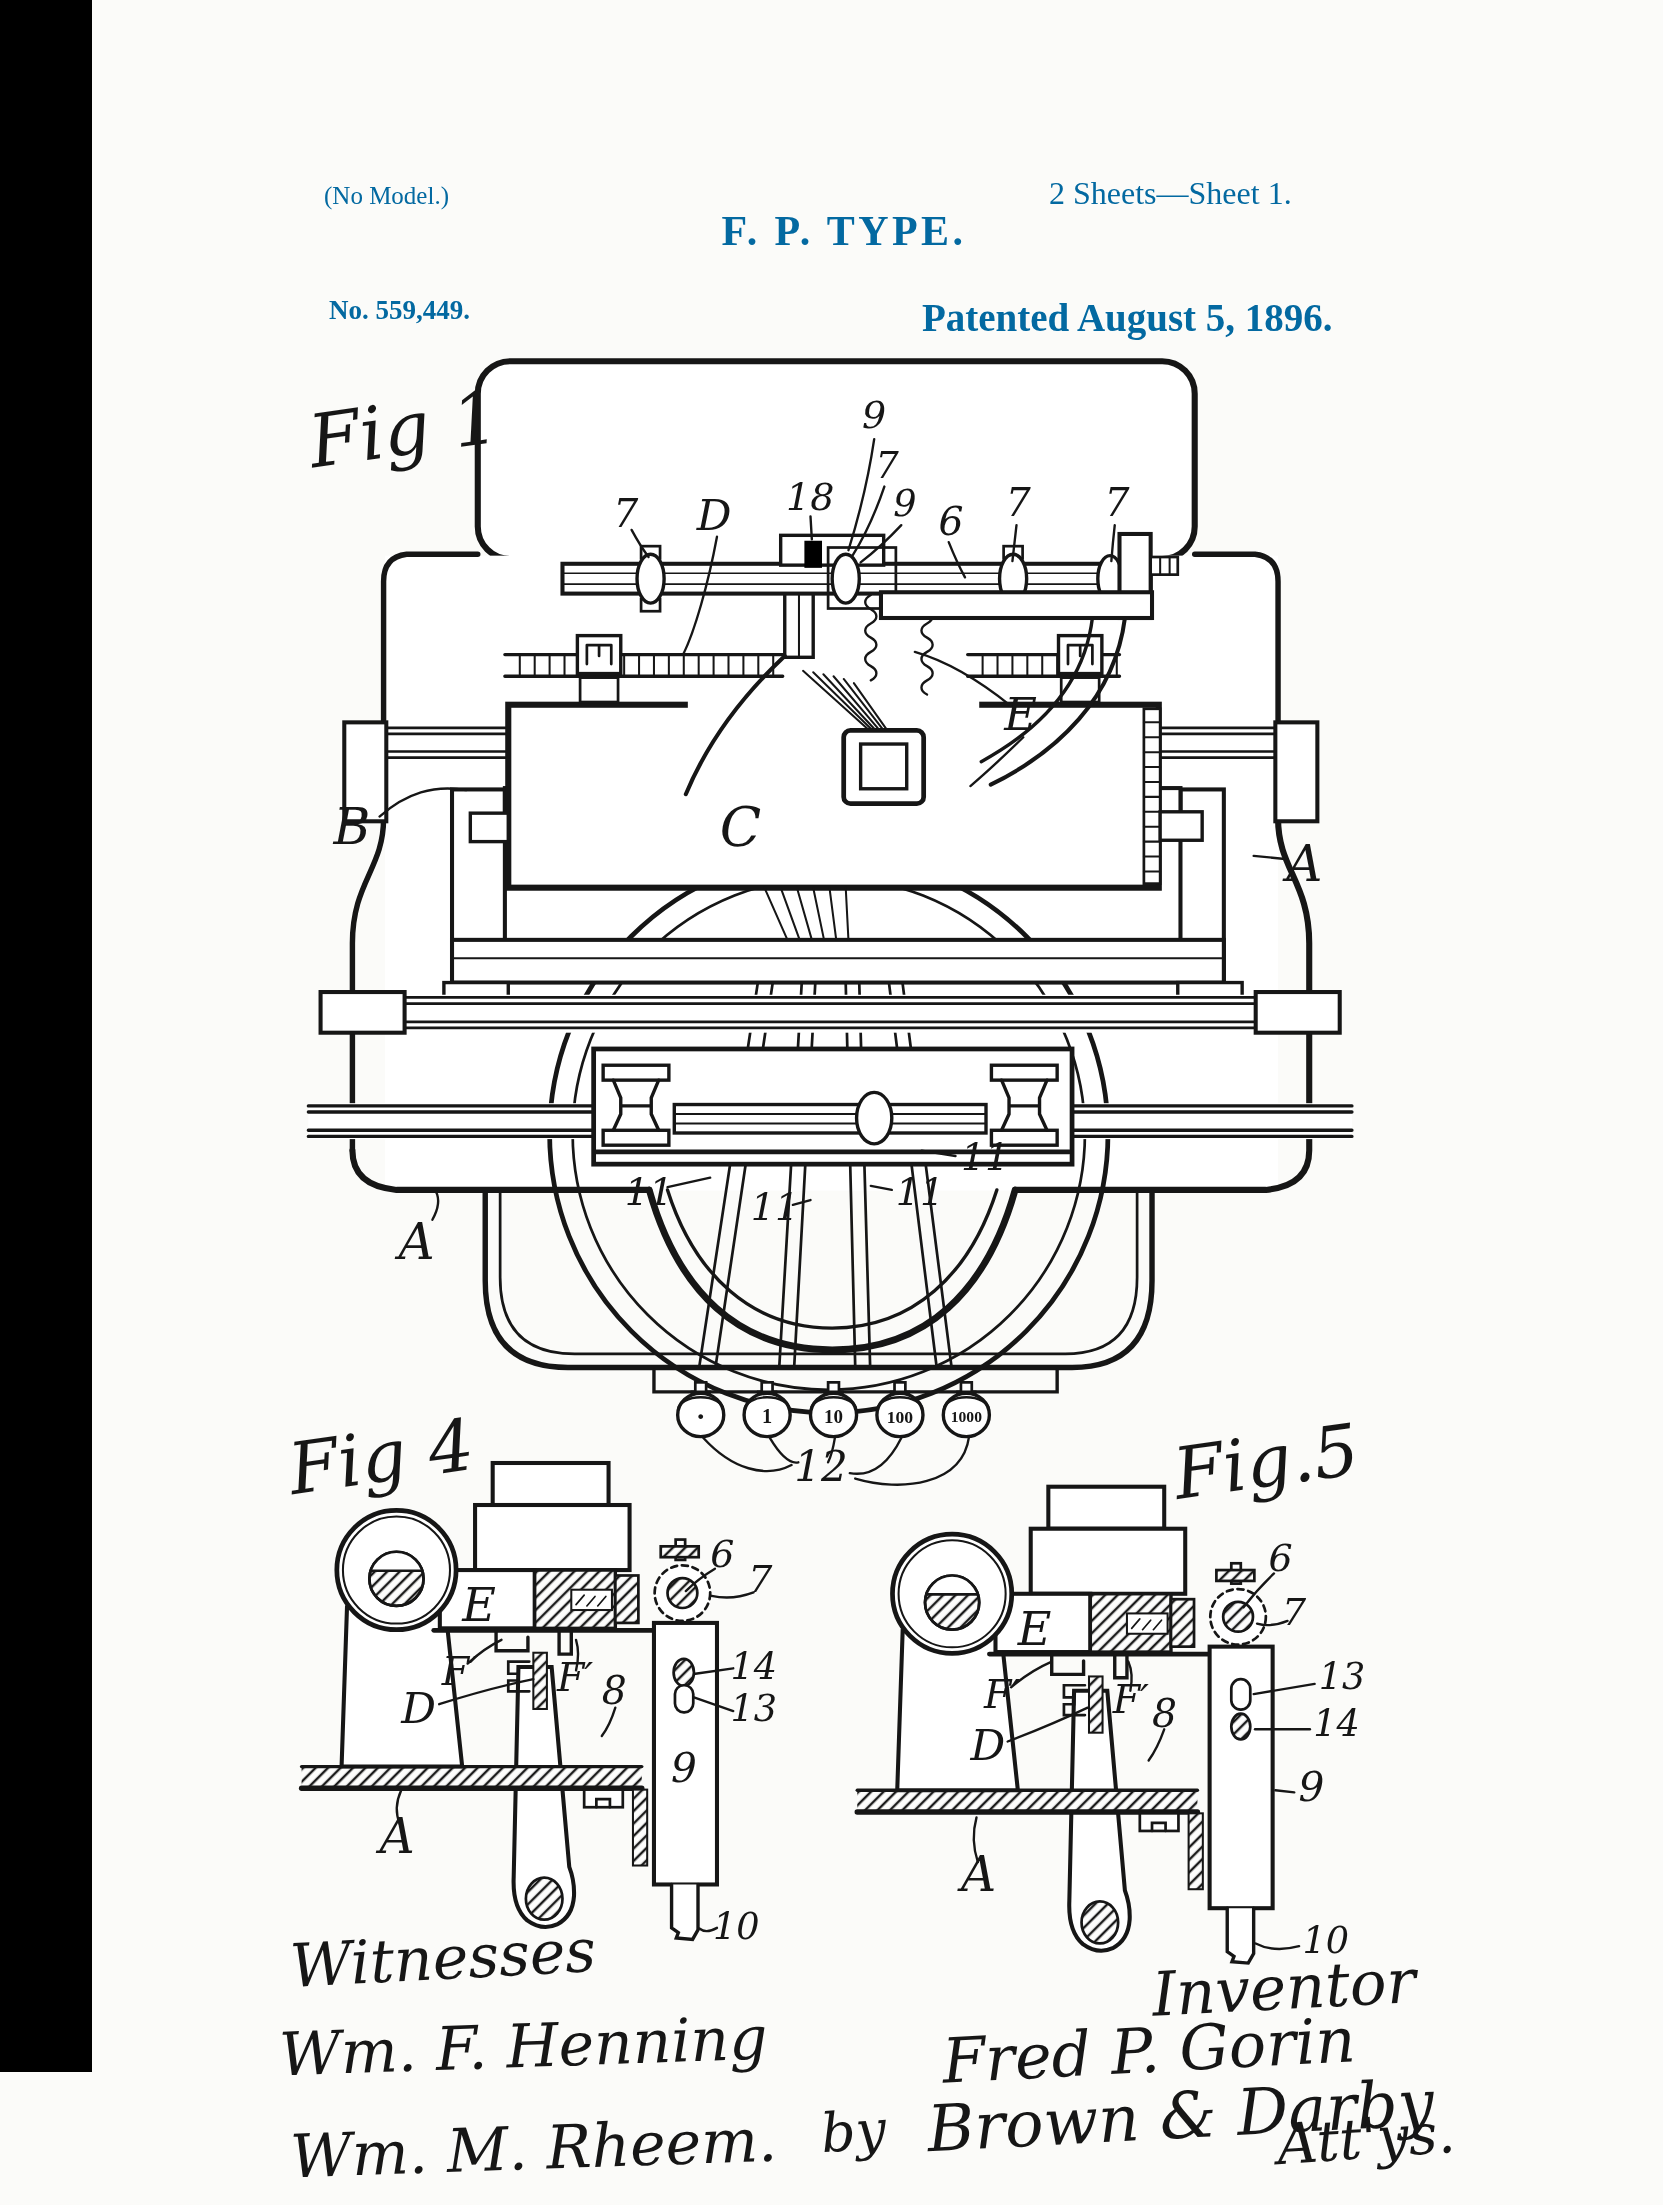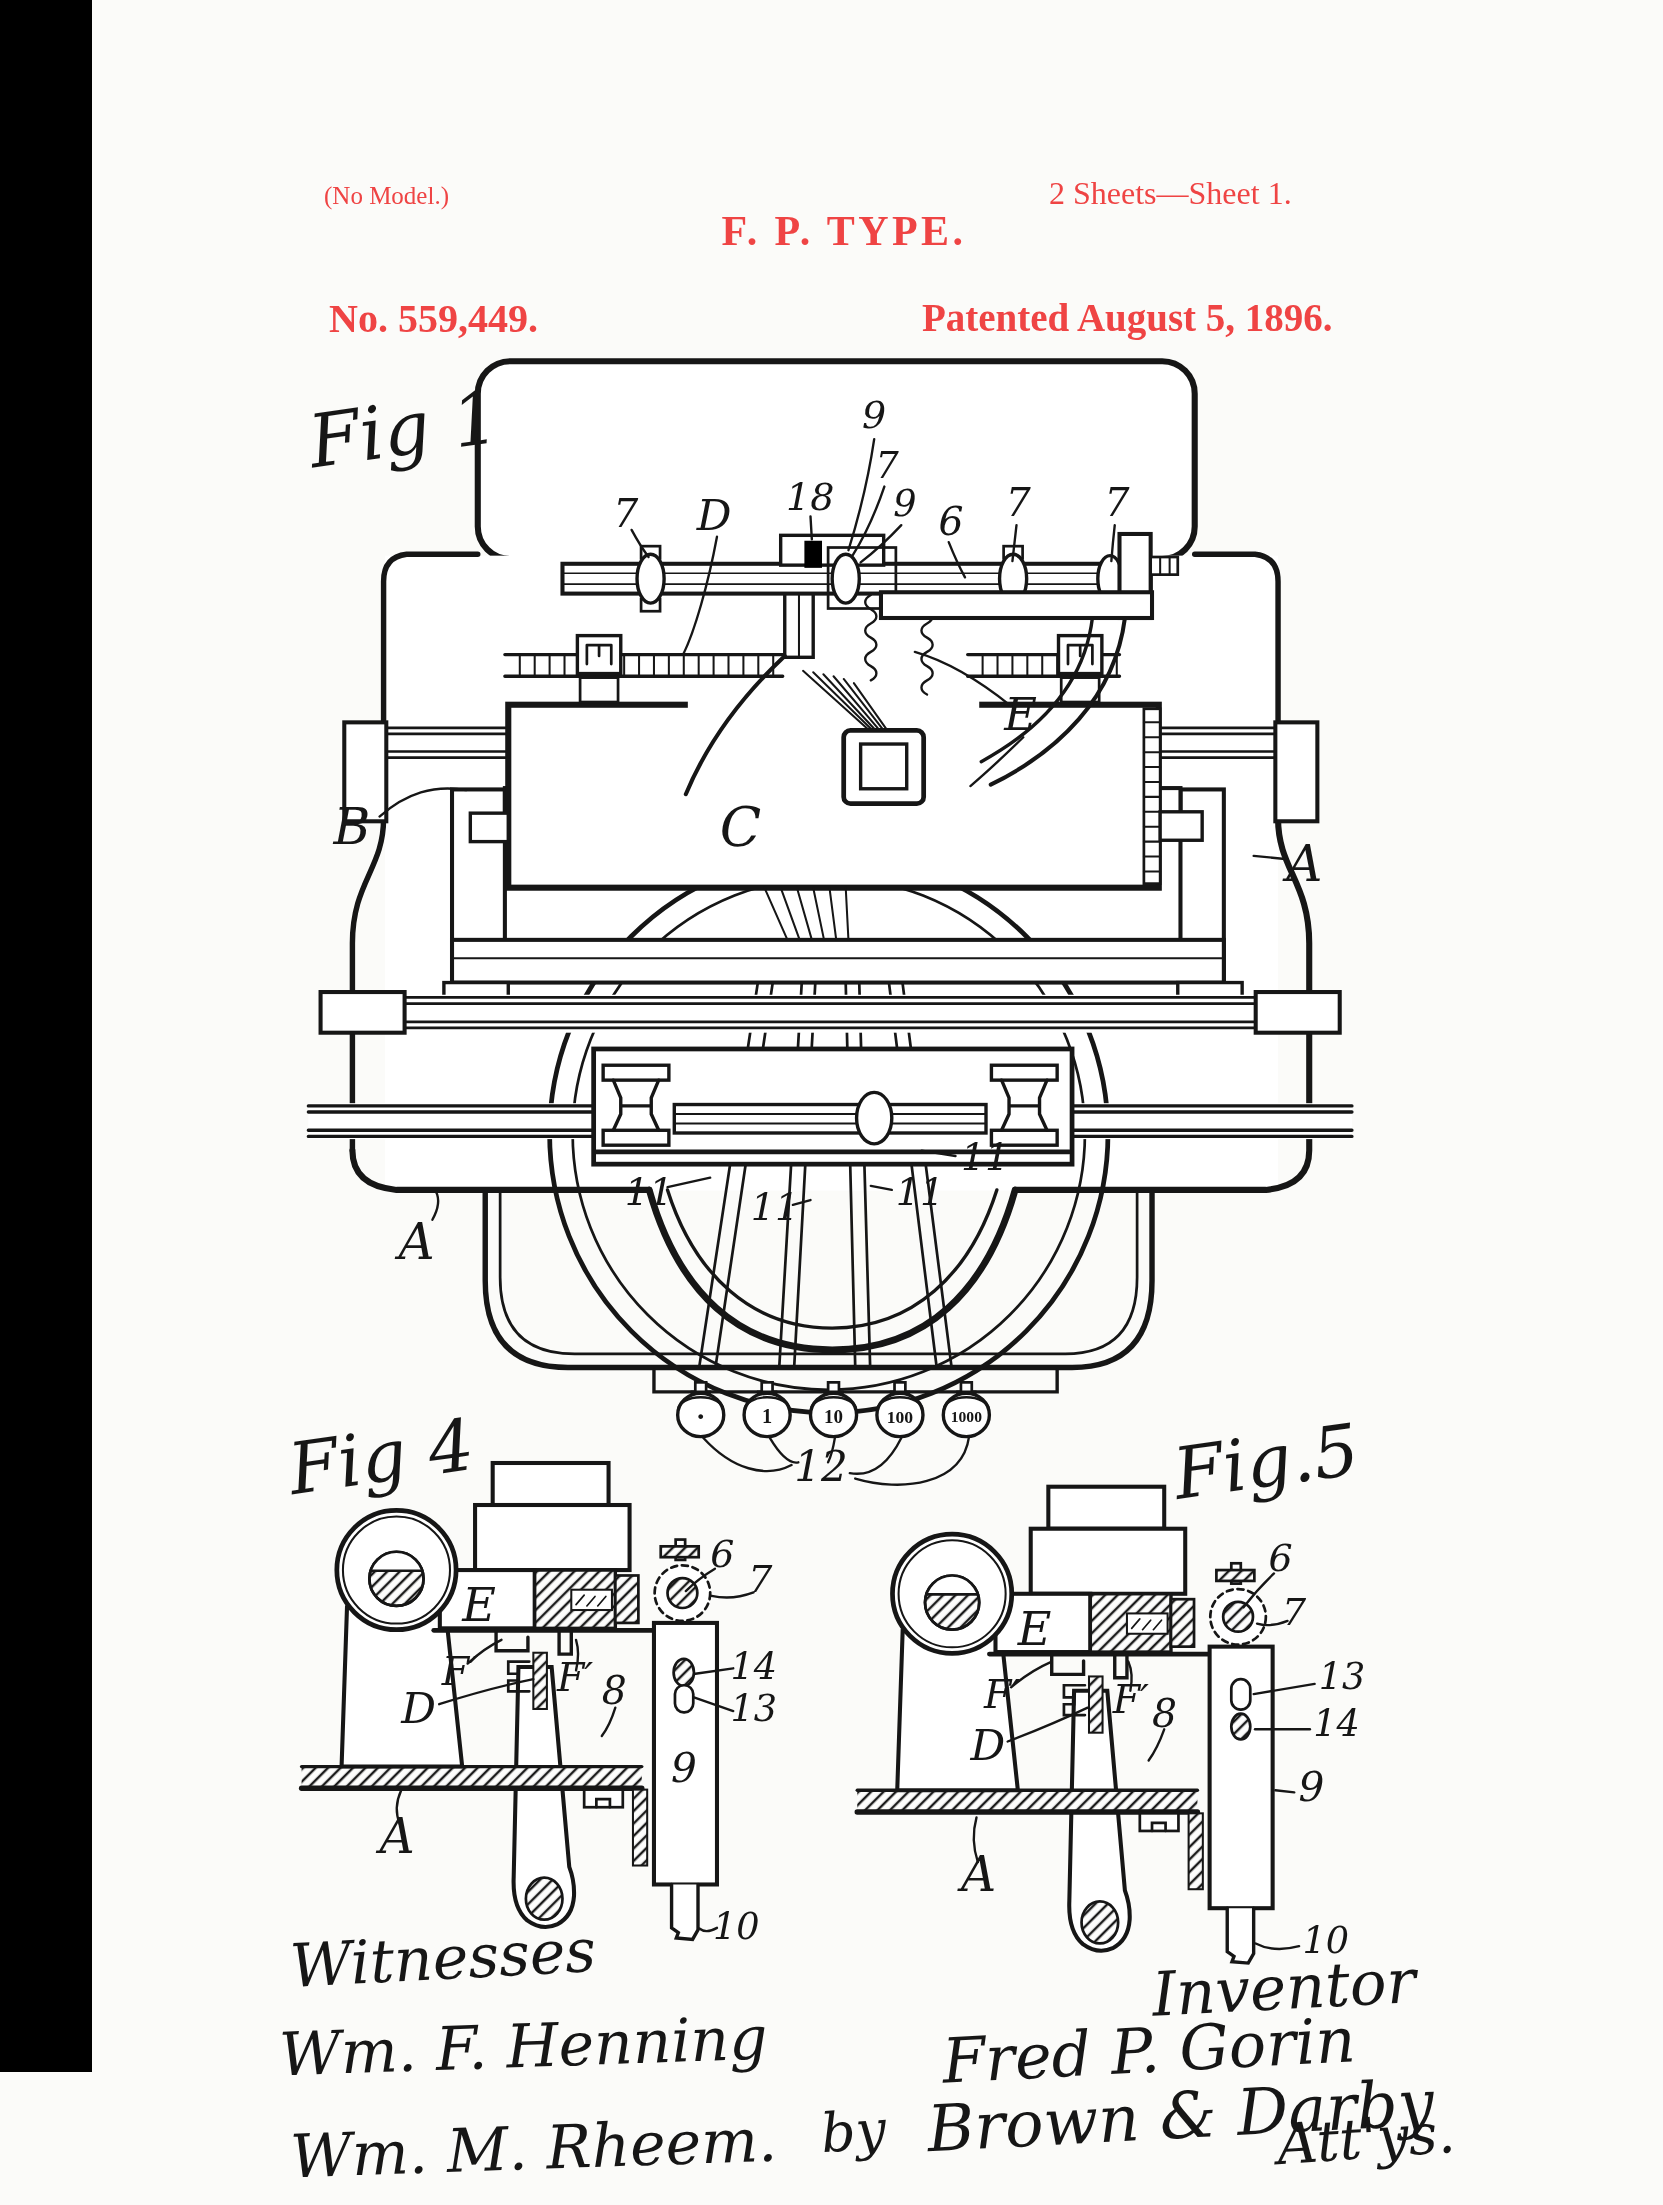--- a/index.html
+++ b/index.html
@@ -1,36 +1,36 @@
 <!DOCTYPE html>
 <html style="font-size:11px"><head>
 <meta charset="utf-8">
 <style>
   html,body{margin:0;padding:0;background:#888;}
   #page{position:relative;width:1663px;height:2205px;background:#fbfbf9;overflow:hidden;
         font-family:"Liberation Serif",serif;color:#141414;}
   .abs{position:absolute;}
-  .hdr{white-space:nowrap;color:#ef4444;}
+  .hdr{white-space:nowrap;color:#0369a1;}
   .script{font-family:"DejaVu Serif",serif;font-style:italic;color:#161616;white-space:nowrap;}
   svg{position:absolute;left:0;top:0;}
   svg text{fill:#161616;}
   .slabel{font-family:"DejaVu Serif",serif;font-style:italic;}
   .keytxt{font-family:"Liberation Serif",serif;font-weight:700;font-style:normal;text-anchor:middle;}
 </style>
 </head>
 <body>
 
 <div id="page">
 
   <div class="abs" style="left:0;top:0;width:92px;height:2072px;background:#000;"></div>
 
   <div class="abs hdr" style="left:324px;top:182px;font-size:25px;">(No Model.)</div>
   <div class="abs hdr" style="left:1049px;top:175px;font-size:32px;font-weight:400;">2 Sheets—Sheet 1.</div>
   <div class="abs hdr" style="left:505px;top:207px;width:678px;text-align:center;font-size:42px;font-weight:700;letter-spacing:3.4px;">F. P. TYPE.</div>
-  <div class="abs hdr" style="left:329px;top:295px;font-size:40px;font-weight:700;">No. 559,449.</div>
+  <div class="abs hdr" style="left:329px;top:295px;font-size:27px;font-weight:700;">No. 559,449.</div>
   <div class="abs hdr" style="left:922px;top:295px;font-size:39px;font-weight:700;">Patented August 5, 1896.</div>
 
   <svg width="1663" height="2205" viewBox="0 0 2454 3254">
     <defs>
       <pattern id="h1" width="13" height="13" patternUnits="userSpaceOnUse" patternTransform="rotate(45)">
         <rect width="13" height="13" fill="#fdfdfc"></rect>
         <line x1="3" y1="0" x2="3" y2="13" stroke="#1a1a1a" stroke-width="3.6"></line>
       </pattern>
     </defs>
 

